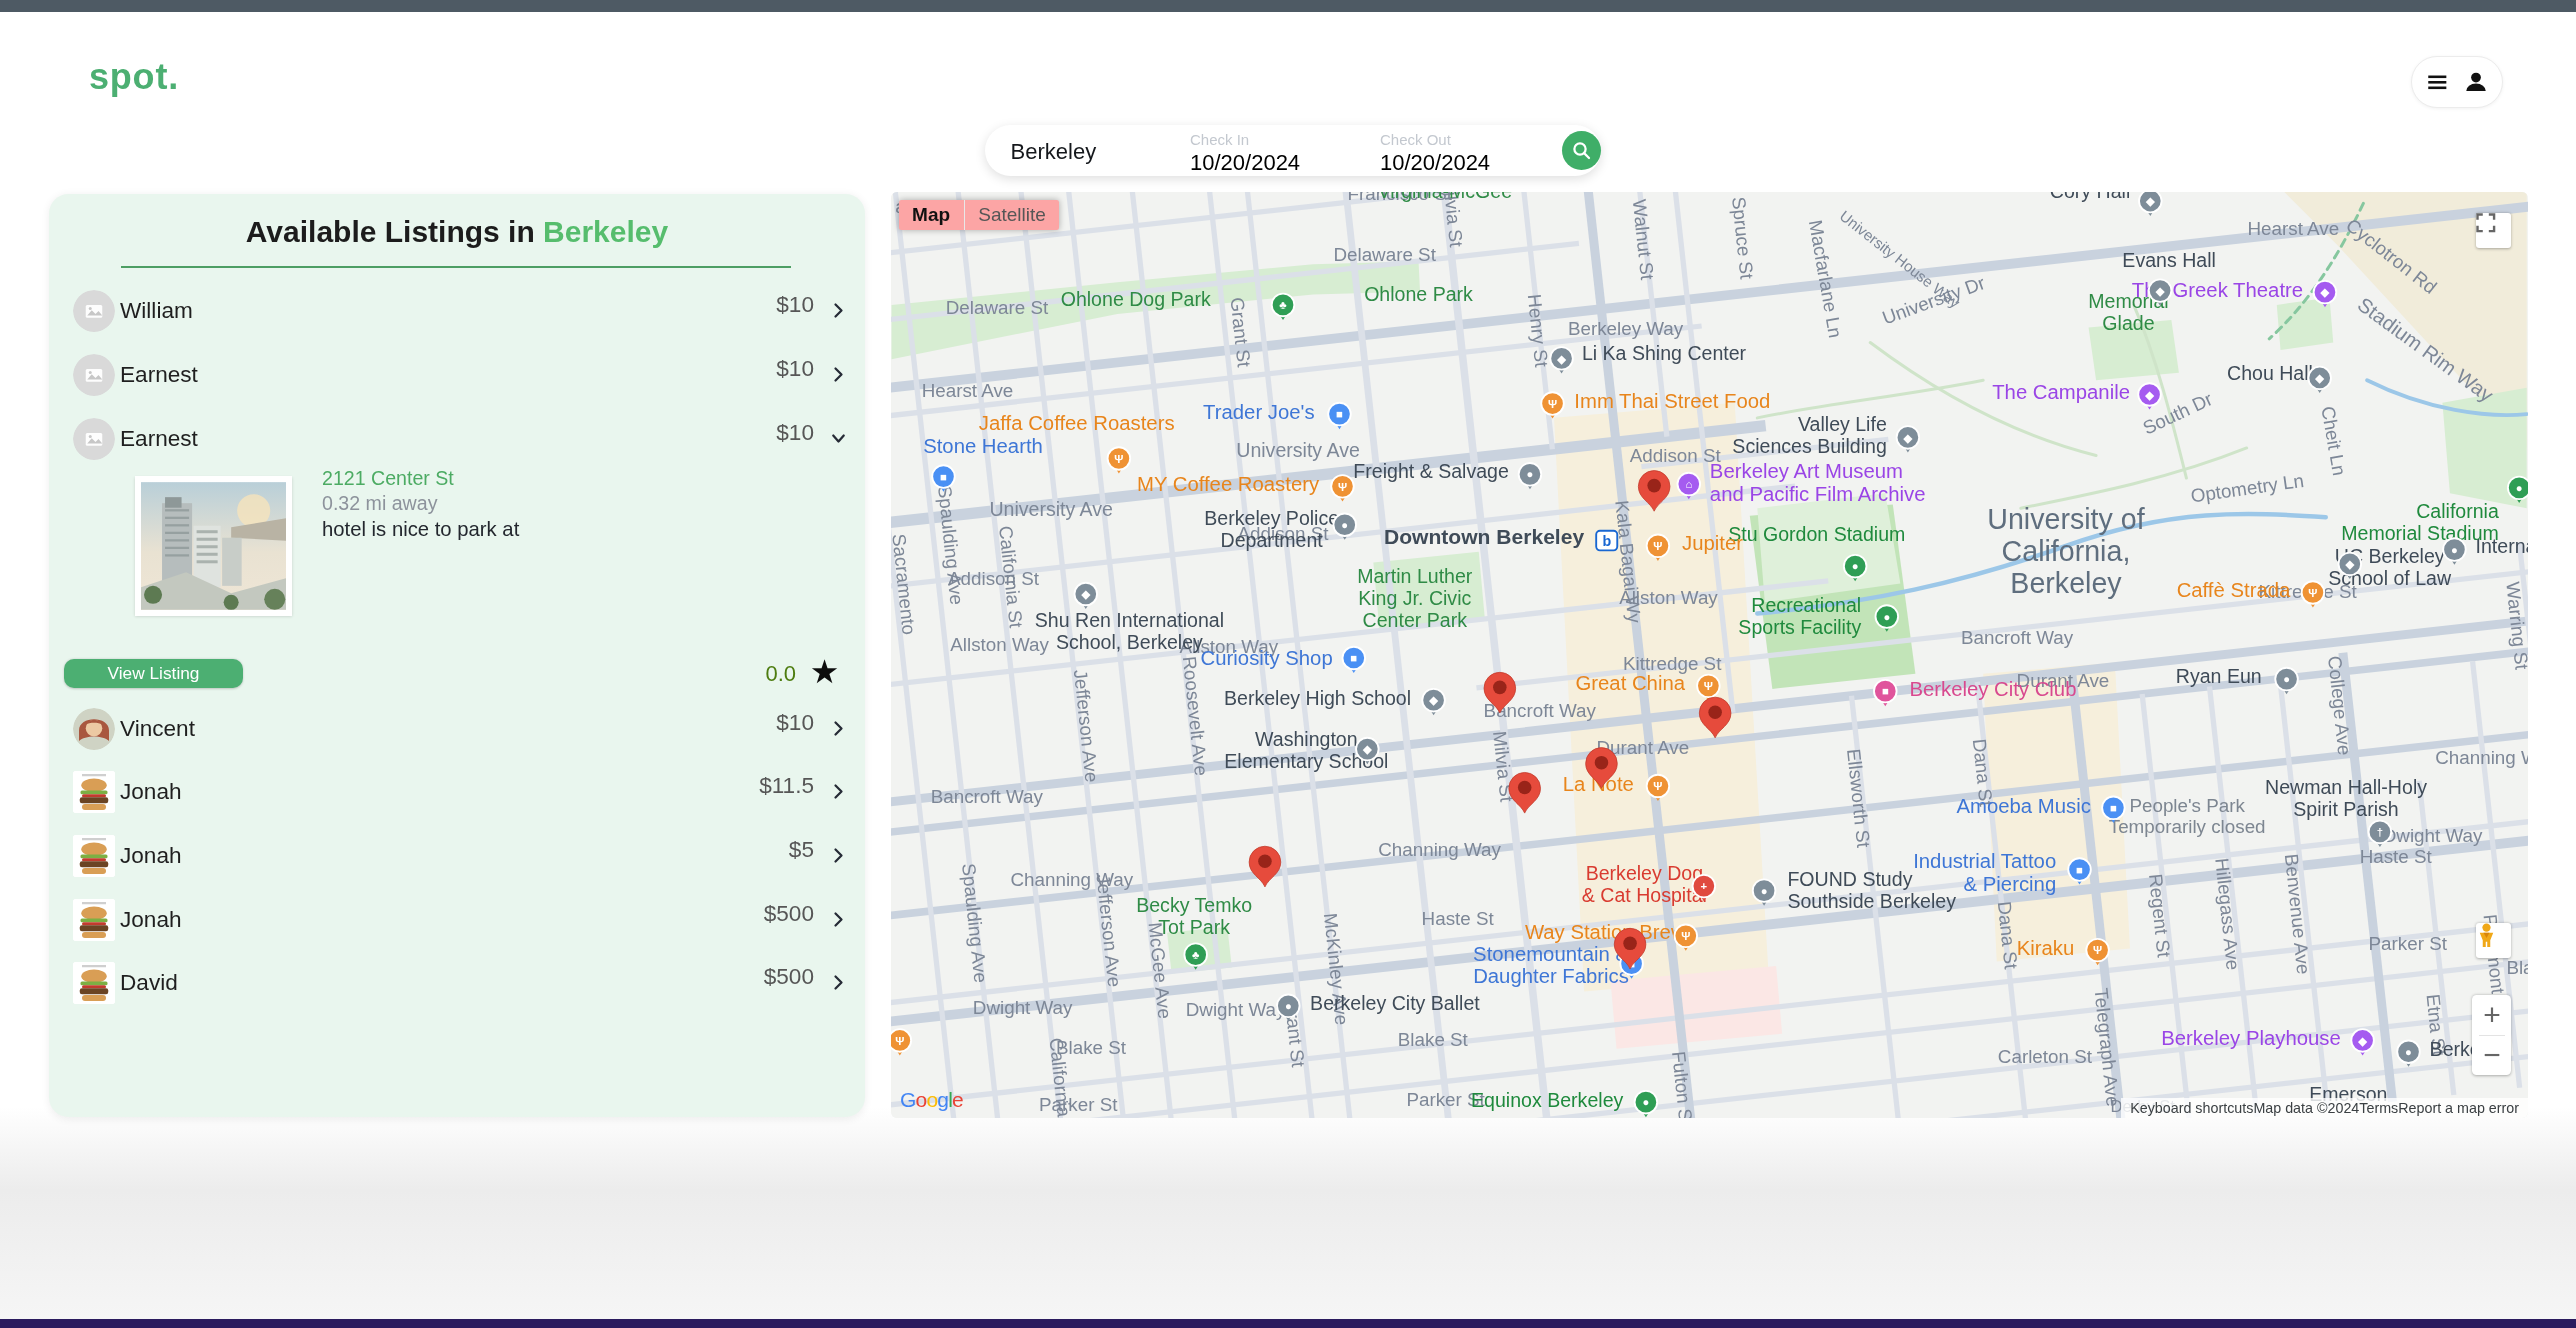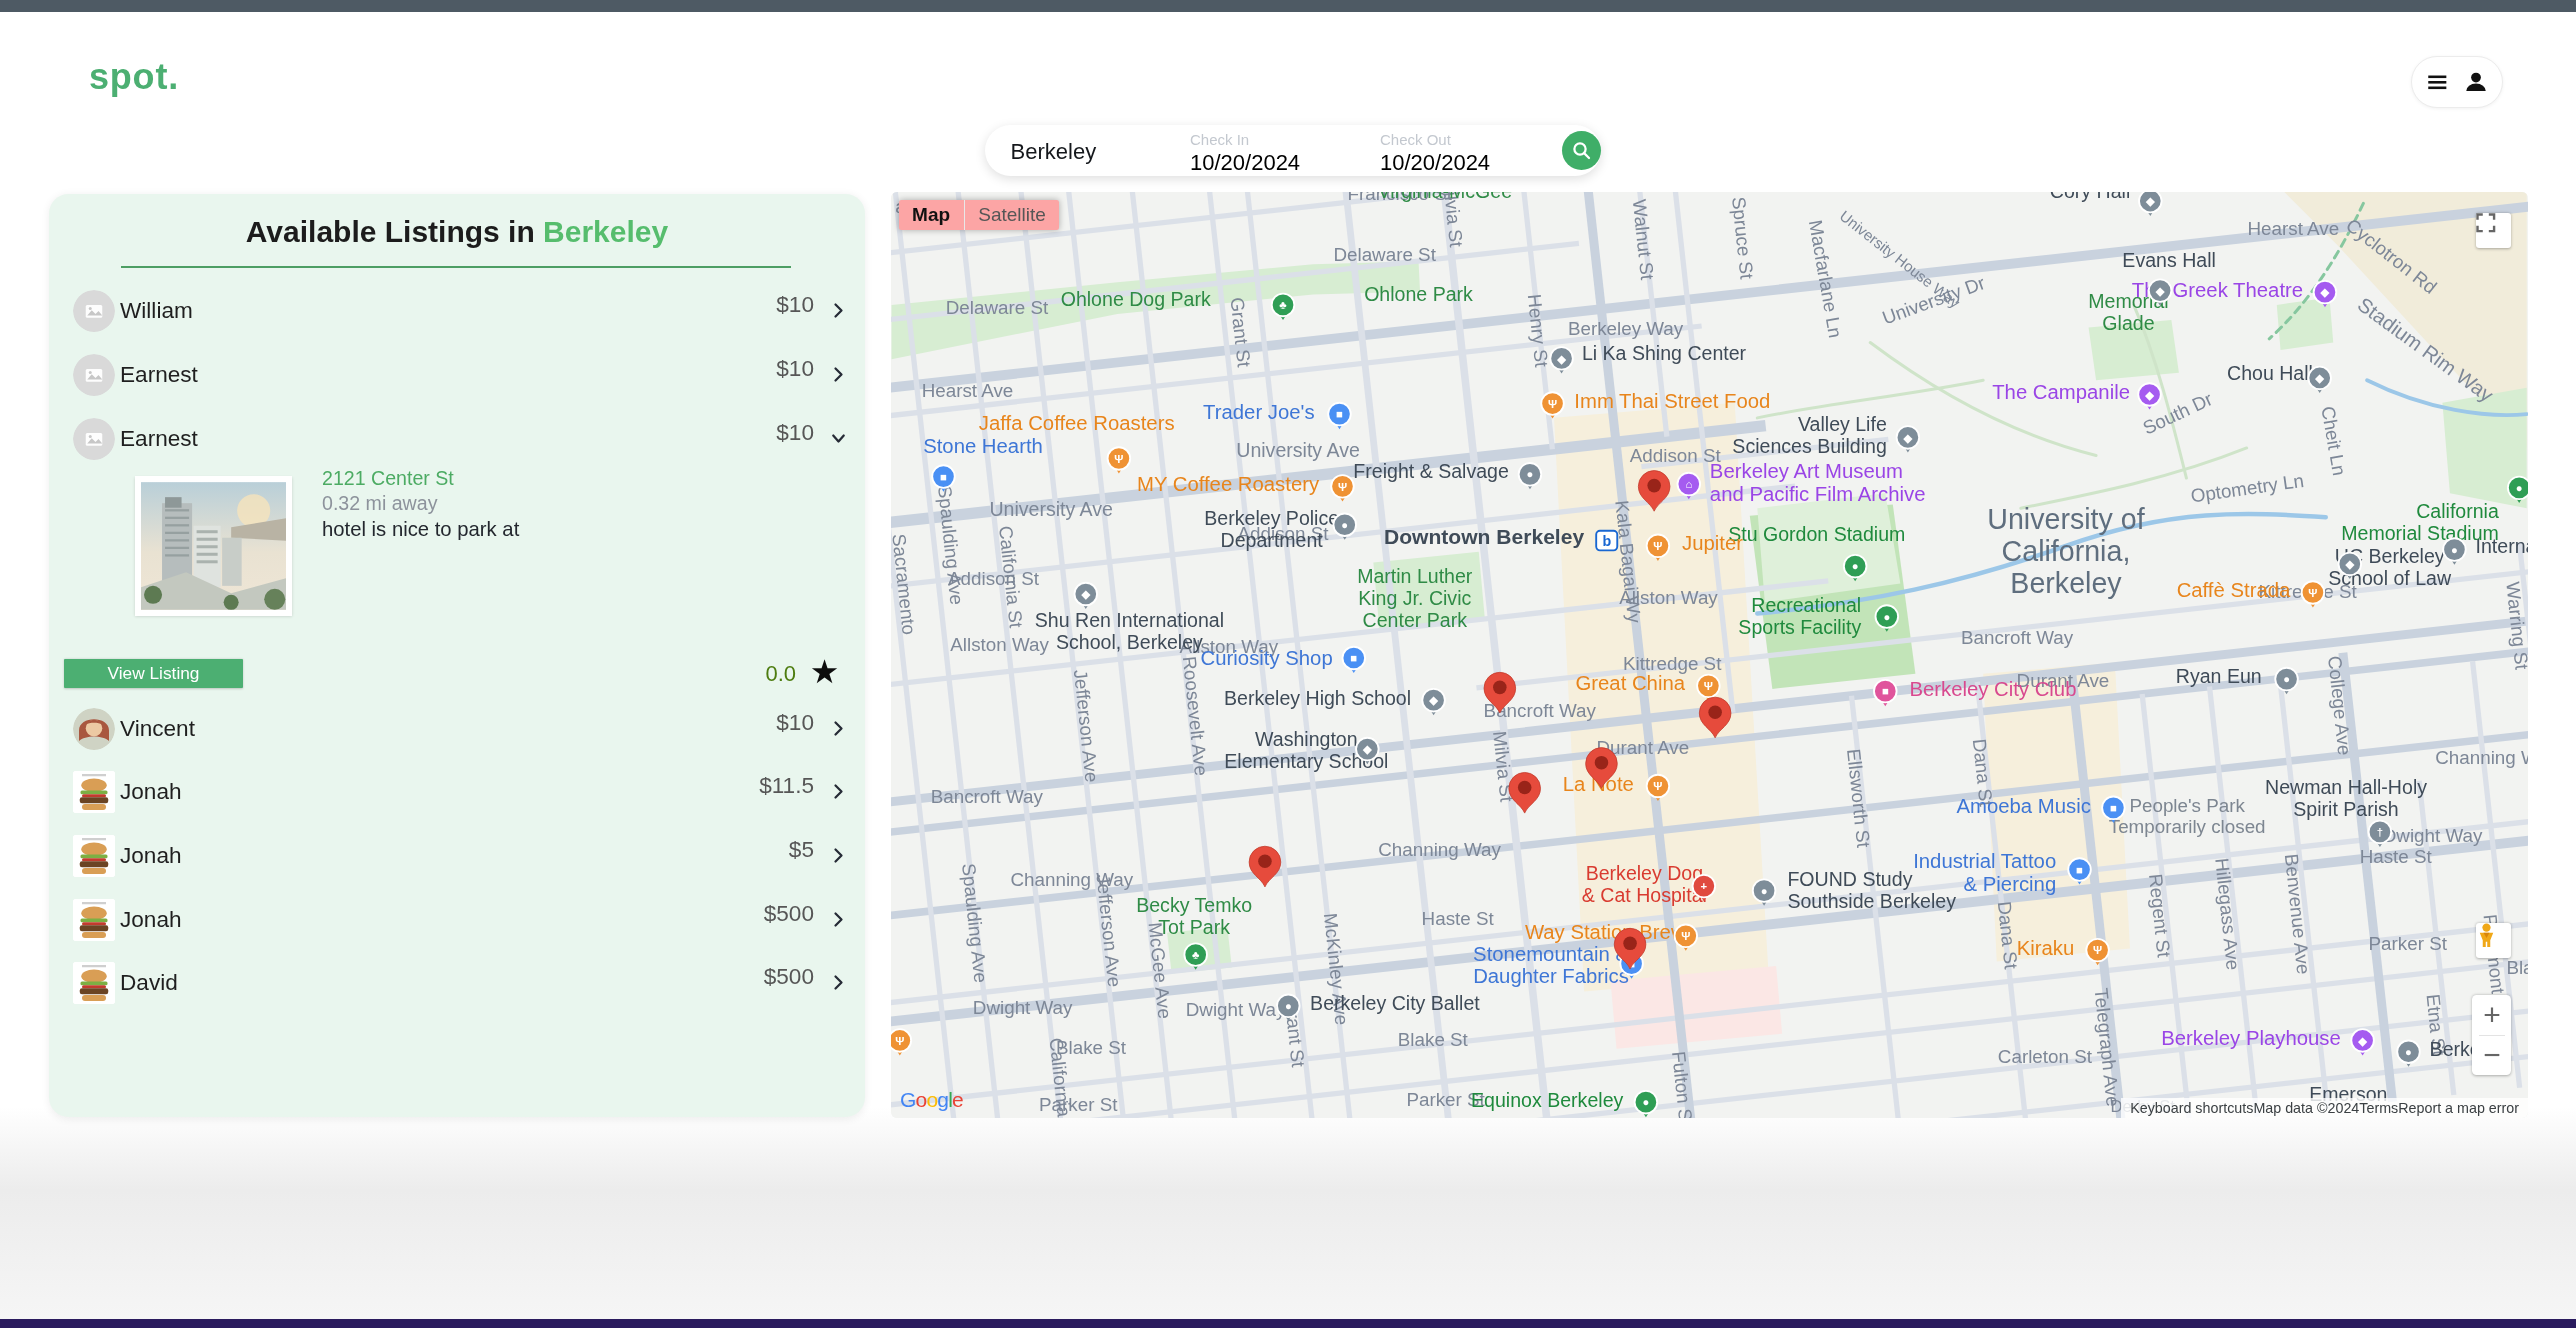--- a/index.html
+++ b/index.html
@@ -32,21 +32,21 @@
   .lrow .nm{position:absolute;left:47px;top:8.3px;font-size:22.6px;color:#1f1f1f}
   .lrow .pr{position:absolute;right:36px;top:2px;font-size:22.6px;color:#565656}
   .lrow .chev{position:absolute;right:1.5px;top:9.8px}
   .av{position:absolute;left:0;top:0;width:42px;height:42px;border-radius:50%;overflow:hidden}
   .av-burger{border-radius:3px;background:#fff}
   .exp-img{position:absolute;left:86px;top:282px;width:157px;height:140px;background:#fff;
            box-shadow:0 0.8px 3px rgba(0,0,0,.15);padding:6px;box-sizing:border-box}
   .exp-addr{position:absolute;left:273px;top:273px;font-size:19.6px;color:#4cab63}
   .exp-dist{position:absolute;left:273px;top:298px;font-size:19.6px;color:#8d939c}
   .exp-note{position:absolute;left:273px;top:324px;font-size:20.3px;color:#23272e}
-  .view-btn{position:absolute;left:15px;top:465px;width:179px;height:29px;border-radius:1px;background:#4caf72;
+  .view-btn{position:absolute;left:15px;top:465px;width:179px;height:29px;border-radius:10px;background:#4caf72;
             color:#fff;font-size:17.3px;display:flex;align-items:center;justify-content:center;cursor:pointer;
             box-shadow:0 0.8px 2.3px rgba(0,0,0,.2)}
   .rating{position:absolute;right:69px;top:467px;font-size:22px;font-weight:500;color:#4d7c0f}
   .rate-star{position:absolute;right:25.6px;top:458px;font-size:33px;color:#0d0d0d}
   
   .map{position:absolute;left:891px;top:192px;width:1637px;height:926px;border-radius:6px;overflow:hidden;background:#f2f3f1}
   .map svg{position:absolute;left:0;top:0}
   .map-type{position:absolute;left:7.5px;top:8.3px;display:flex;filter:drop-shadow(0 0.8px 3px rgba(0,0,0,.3));cursor:pointer}
   .mt-btn{height:30px;background:#fca5a5;display:flex;align-items:center;padding:0 13.6px;font-size:19px}
   .mt-map{font-weight:700;color:#111;border-radius:2.3px 0 0 2.3px}

